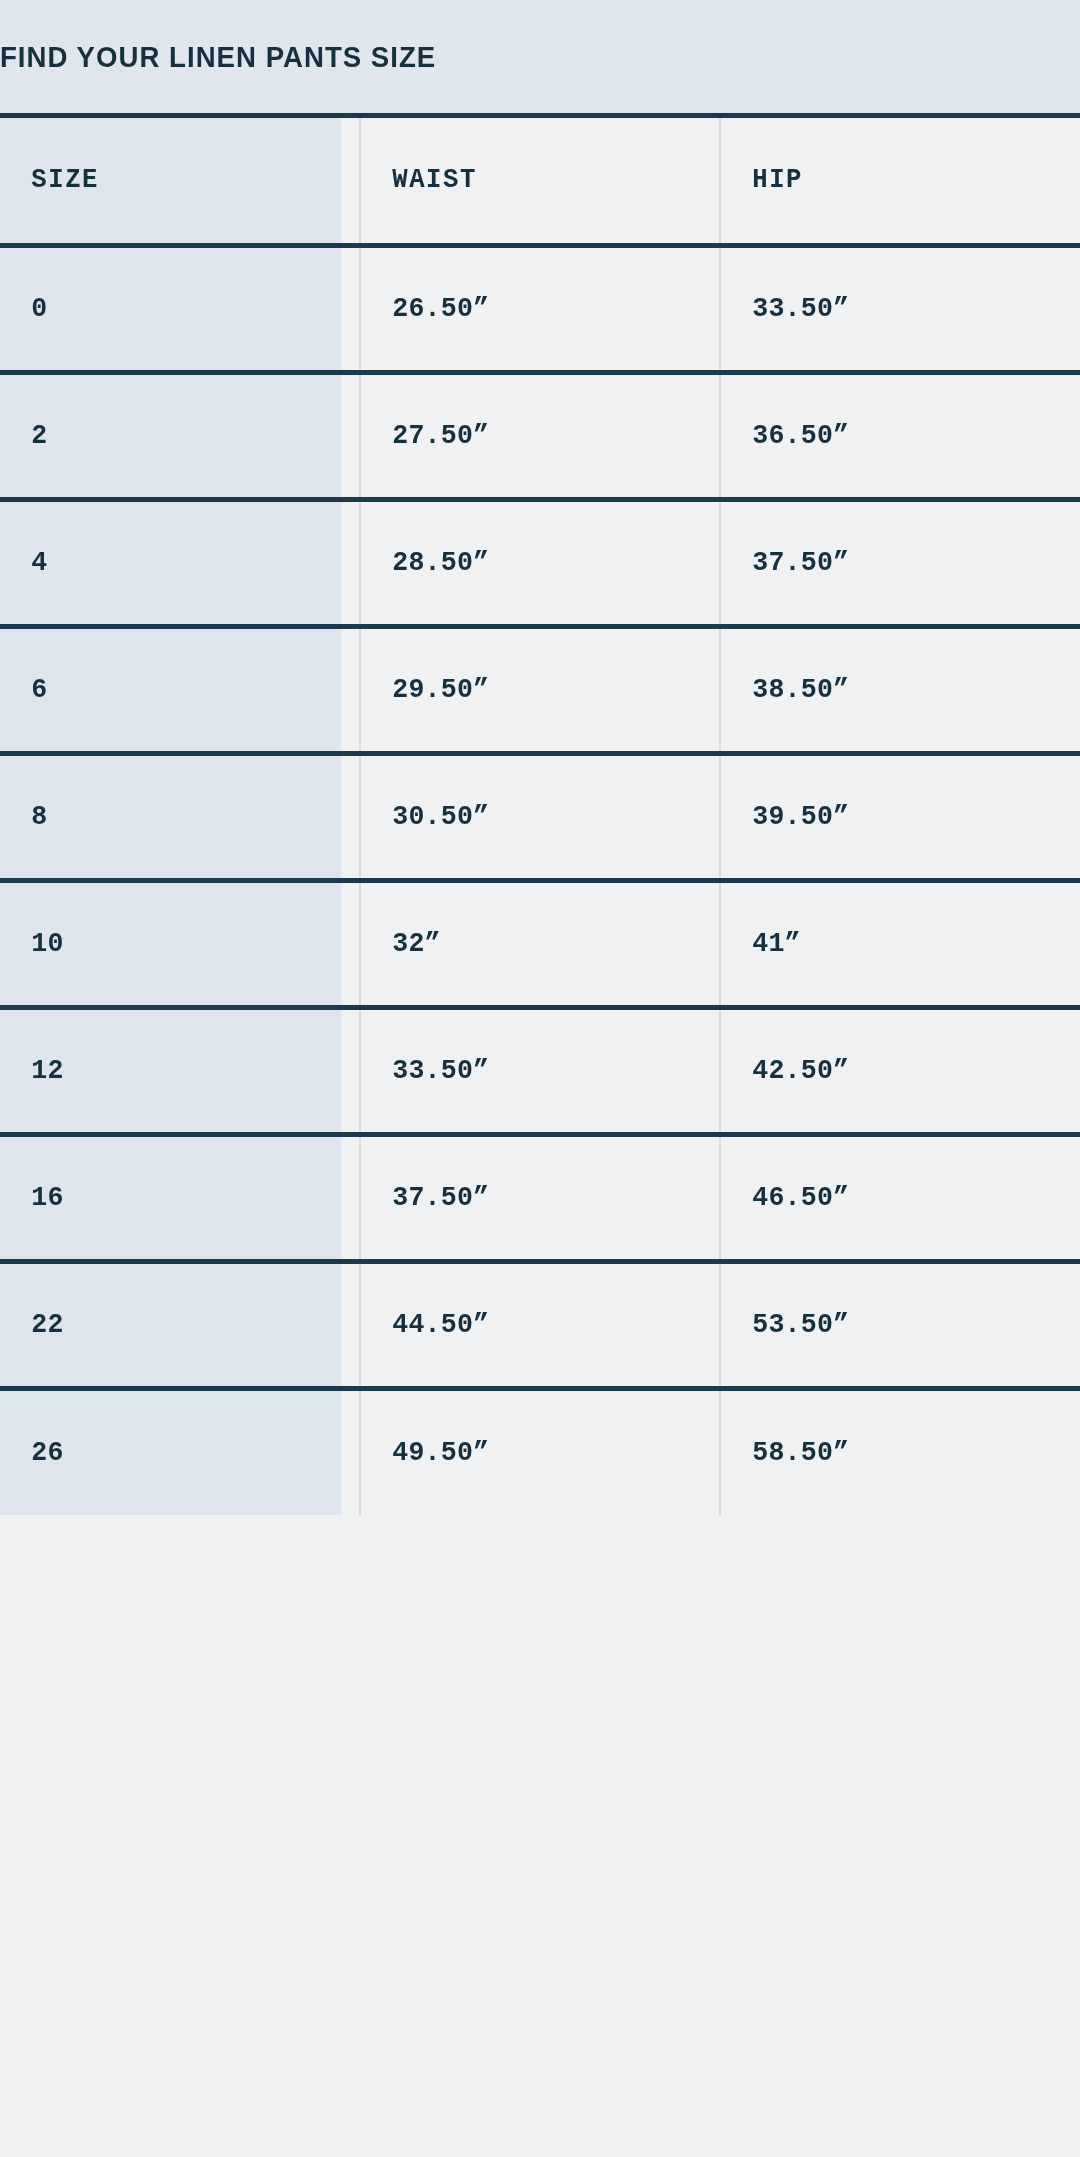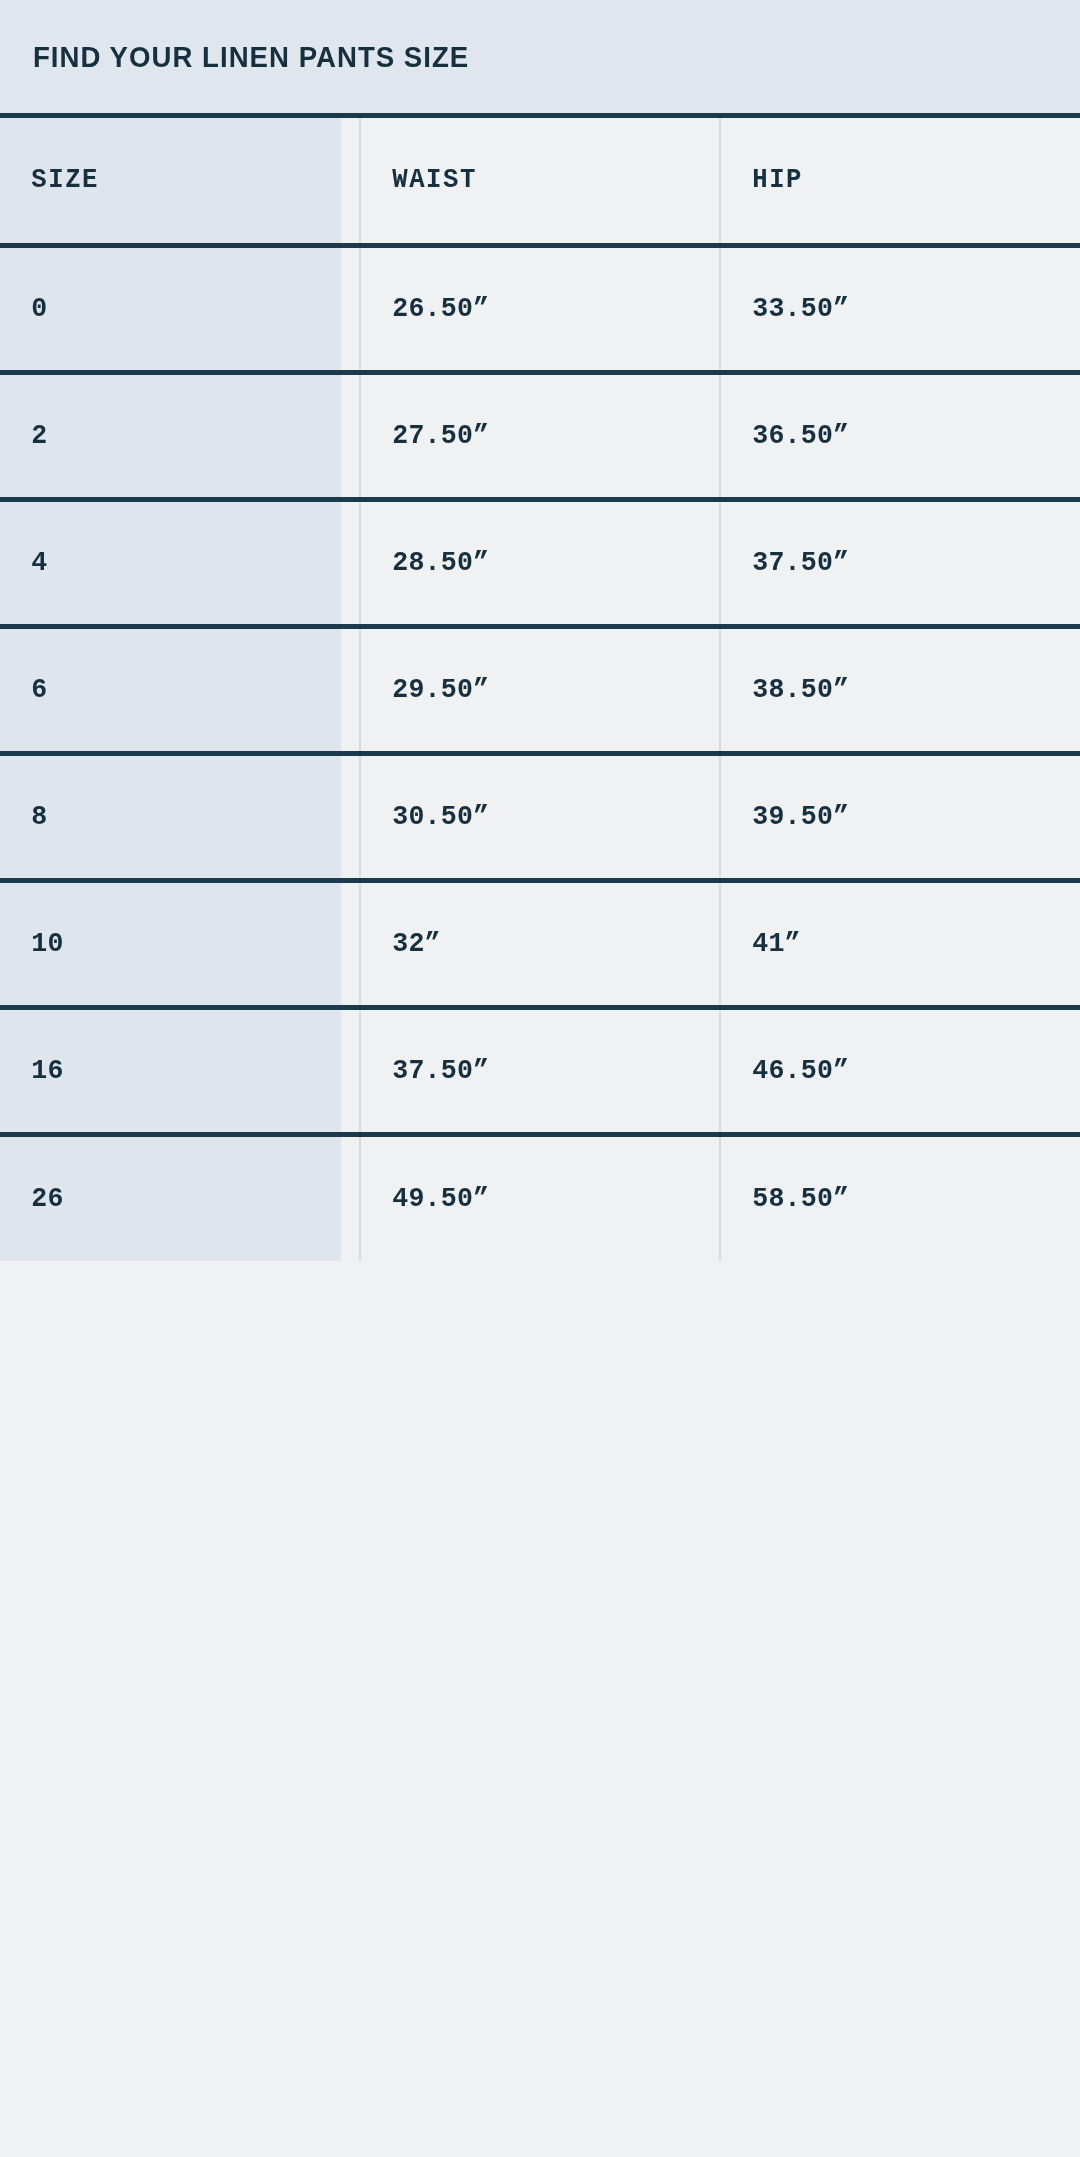--- a/index.html
+++ b/index.html
@@ -21,21 +21,20 @@
     box-sizing: border-box;
     background: #f0f1f3;
   }
 
   
   .title-band {
     height: 118px;
     background: #e0e6ed;
     display: flex;
     align-items: center;
-    padding-left: 33px;
     box-sizing: border-box;
     border-bottom: 5px solid #1b3b4d;
   }
   .title-text {
     color: #173040;
     font-size: 30px;
     font-weight: bold;
     letter-spacing: 1.1px;
     text-transform: uppercase;
     transform: scaleX(0.92);
@@ -158,23 +157,33 @@
           <td class="col-size">8</td>
           <td class="col-waist">30.50”</td>
           <td class="col-hip">39.50”</td>
         </tr>
         <tr>
           <td class="col-size">10</td>
           <td class="col-waist">32”</td>
           <td class="col-hip">41”</td>
         </tr>
         <tr>
+          <td class="col-size">12</td>
+          <td class="col-waist">33.50”</td>
+          <td class="col-hip">42.50”</td>
+        </tr>
+        <tr>
           <td class="col-size">16</td>
           <td class="col-waist">37.50”</td>
           <td class="col-hip">46.50”</td>
+        </tr>
+        <tr>
+          <td class="col-size">22</td>
+          <td class="col-waist">44.50”</td>
+          <td class="col-hip">53.50”</td>
         </tr>
         <tr>
           <td class="col-size">26</td>
           <td class="col-waist">49.50”</td>
           <td class="col-hip">58.50”</td>
         </tr>
       </tbody>
   </table>
 
 </div>

